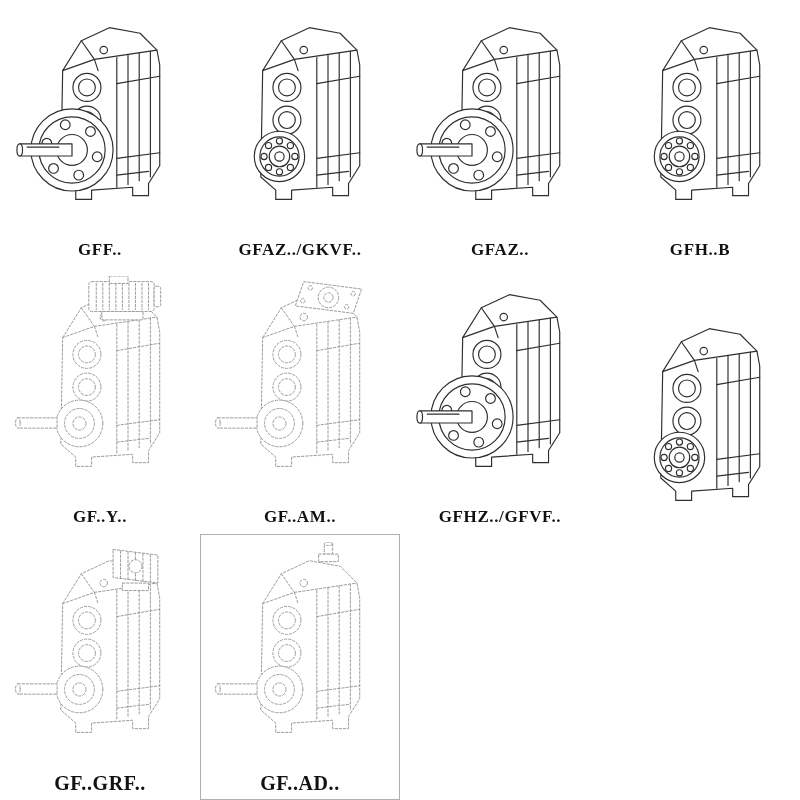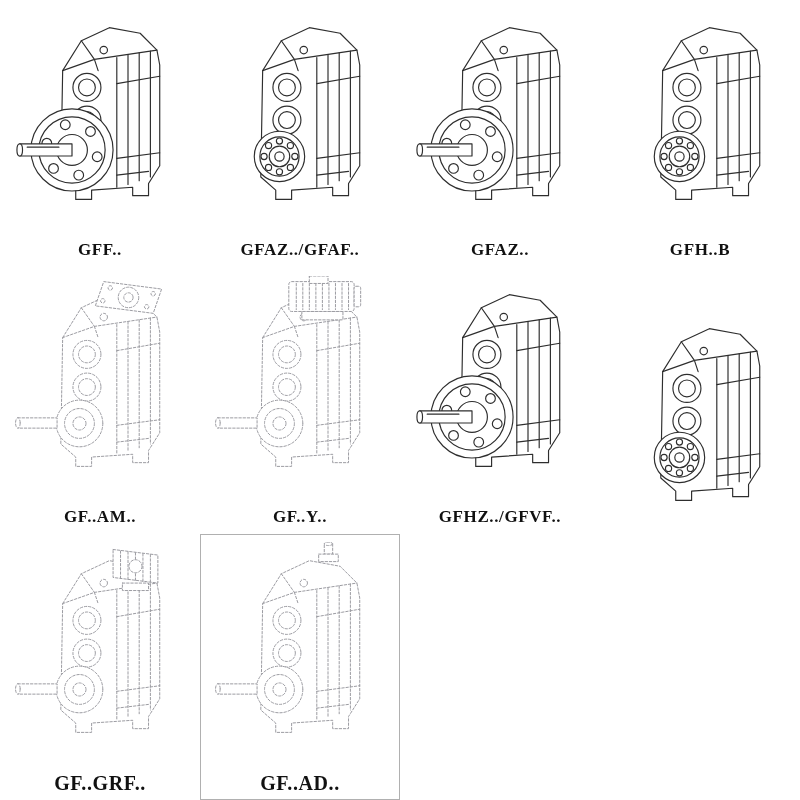--- a/index.html
+++ b/index.html
@@ -176,54 +176,54 @@
     <svg class="drawing" viewBox="0 0 200 240">
         <use href="#gb-flange"></use>
       </svg>
     <figcaption class="cap">GFF..</figcaption>
   </figure>
 
   <figure class="cell">
     <svg class="drawing" viewBox="0 0 200 240">
         <use href="#gb-bearing"></use>
       </svg>
-    <figcaption class="cap">GFAZ../GFAF..</figcaption>
+    <figcaption class="cap">GFAZ../GKVF..</figcaption>
   </figure>
 
 
   <figure class="cell">
     <svg class="drawing" viewBox="0 0 200 240">
         <use href="#gb-flange"></use>
       </svg>
     <figcaption class="cap">GFAZ..</figcaption>
   </figure>
 
 
   <figure class="cell">
     <svg class="drawing" viewBox="0 0 200 240">
         <use href="#gb-bearing"></use>
       </svg>
     <figcaption class="cap">GFH..B</figcaption>
   </figure>
 
   <figure class="cell">
     <svg class="drawing ghost" viewBox="0 0 200 240">
+        <use href="#gb-motor"></use>
+      </svg>
+    <figcaption class="cap">GF..Y..</figcaption>
+  </figure>
+
+  <figure class="cell">
+    <svg class="drawing ghost" viewBox="0 0 200 240">
         <use href="#gb-am"></use>
       </svg>
     <figcaption class="cap">GF..AM..</figcaption>
   </figure>
 
   <figure class="cell">
-    <svg class="drawing ghost" viewBox="0 0 200 240">
-        <use href="#gb-motor"></use>
-      </svg>
-    <figcaption class="cap">GF..Y..</figcaption>
-  </figure>
-
-  <figure class="cell">
     <svg class="drawing" viewBox="0 0 200 240">
         <use href="#gb-flange"></use>
       </svg>
     <figcaption class="cap">GFHZ../GFVF..</figcaption>
   </figure>
 
   <figure class="cell">
     <svg class="drawing" viewBox="0 0 200 240">
         <use href="#gb-bearing"></use>
       </svg>

